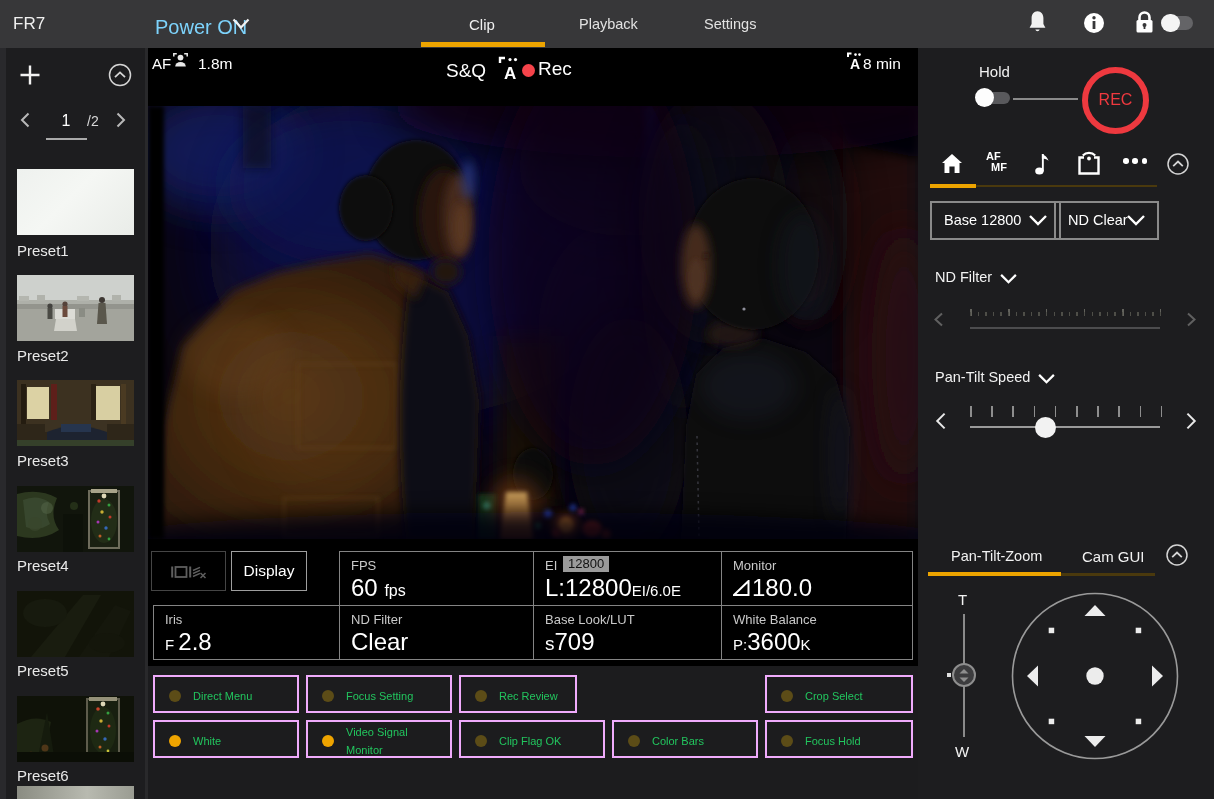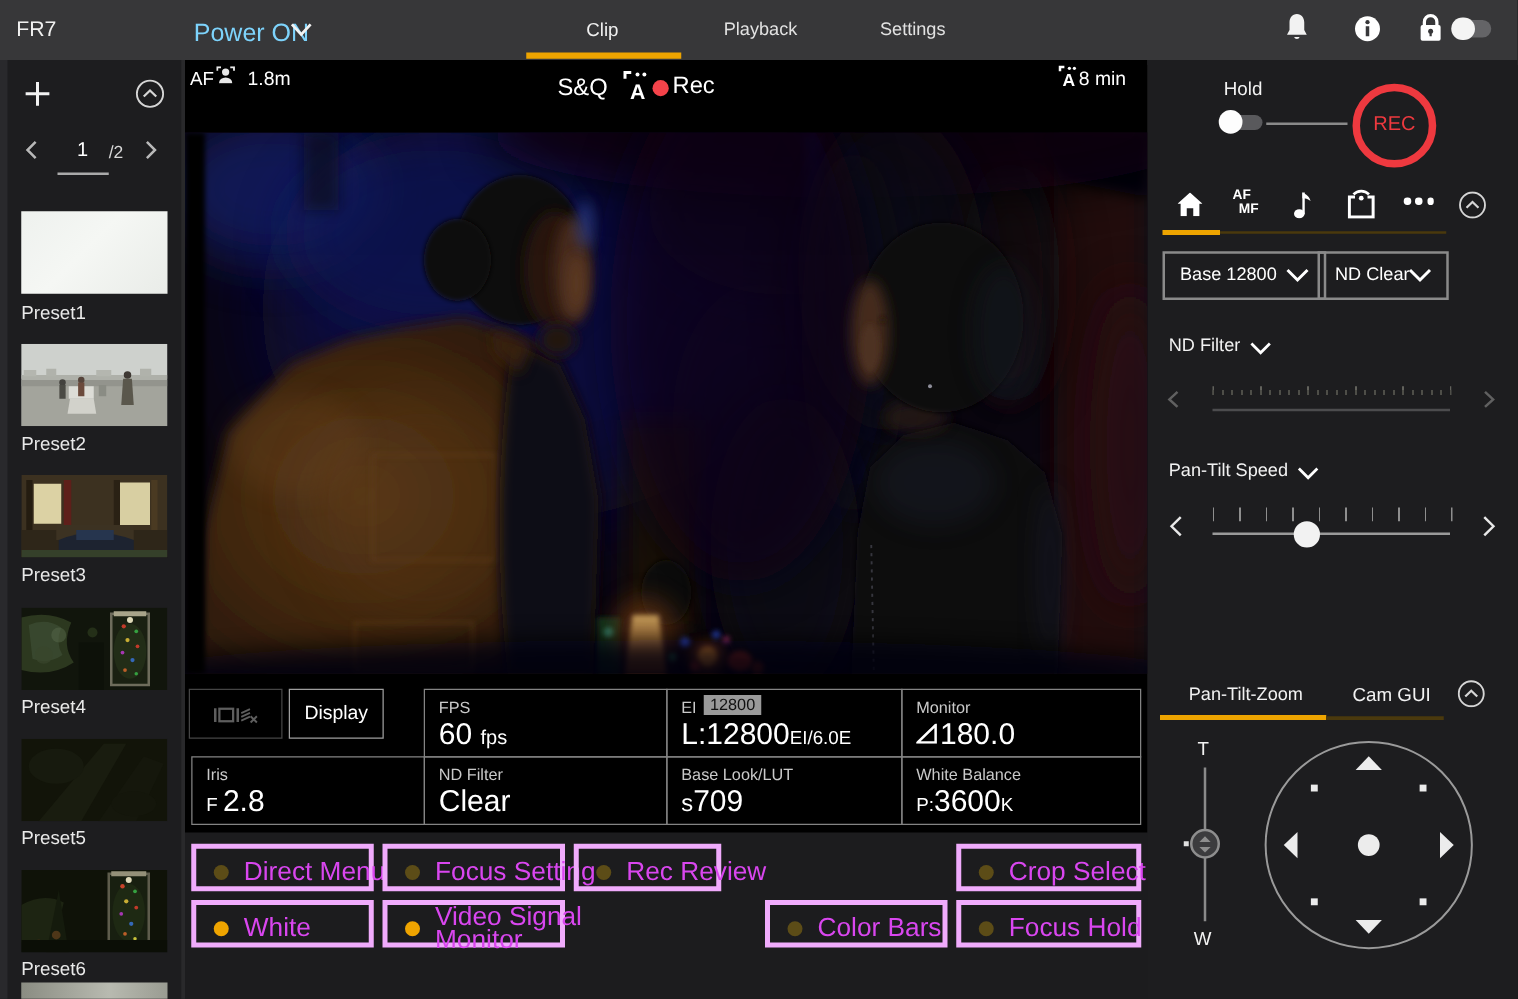--- a/index.html
+++ b/index.html
@@ -18,21 +18,21 @@
 
 #centerblack{position:absolute;left:148px;top:48px;width:770px;height:618px;background:#000}
 #videoarea{position:absolute;left:148px;top:106px;width:770px;height:433px;overflow:hidden;background:#0c0710}
 .ovl{position:absolute;color:#fff;white-space:nowrap}
 
 .cell{position:absolute;border:1px solid #848484}
 .clabel{position:absolute;font-size:13px;color:#c9c9c9;white-space:nowrap}
 .cvalue{position:absolute;font-size:24px;color:#fff;white-space:nowrap}
 .cvs{font-size:15px}
 
-.fbtn{position:absolute;height:38px;border:4px solid #f0abfc;color:#d946ef;font-size:21px}
+.fbtn{position:absolute;height:38px;border:2px solid #f0abfc;color:#22c55e;font-size:11px}
 .fdot{position:absolute;left:14px;width:12px;height:12px;border-radius:50%;background:#5c4c17}
 .fdot.on{background:#efa400}
 .ftxt{position:absolute;left:38px;white-space:nowrap;line-height:18px}
 
 #rpanel{position:absolute;left:918px;top:48px;width:296px;height:751px;background:#1d1d1f;color:#fff}
 .rp-txt{position:absolute;font-size:15px;color:#f2f2f2;white-space:nowrap}
 .dd{position:absolute;height:39px;border:2px solid #8a8a8a;color:#fff;font-size:15px}
 </style>
 </head>
 <body>
@@ -383,20 +383,24 @@
       <span class="ftxt" style="top:10px">Crop Select</span>
     </div>
 <div class="fbtn" style="left:153px;top:720px;width:146px">
       <span class="fdot on" style="top:13px"></span>
       <span class="ftxt" style="top:10px">White</span>
     </div>
 <div class="fbtn" style="left:306px;top:720px;width:146px">
       <span class="fdot on" style="top:13px"></span>
       <span class="ftxt" style="top:1px">Video Signal<br>Monitor</span>
     </div>
+<div class="fbtn" style="left:459px;top:720px;width:146px">
+      <span class="fdot" style="top:13px"></span>
+      <span class="ftxt" style="top:10px">Clip Flag OK</span>
+    </div>
 <div class="fbtn" style="left:612px;top:720px;width:146px">
       <span class="fdot" style="top:13px"></span>
       <span class="ftxt" style="top:10px">Color Bars</span>
     </div>
 <div class="fbtn" style="left:765px;top:720px;width:148px">
       <span class="fdot" style="top:13px"></span>
       <span class="ftxt" style="top:10px">Focus Hold</span>
     </div>
 
 <div id="rpanel">

